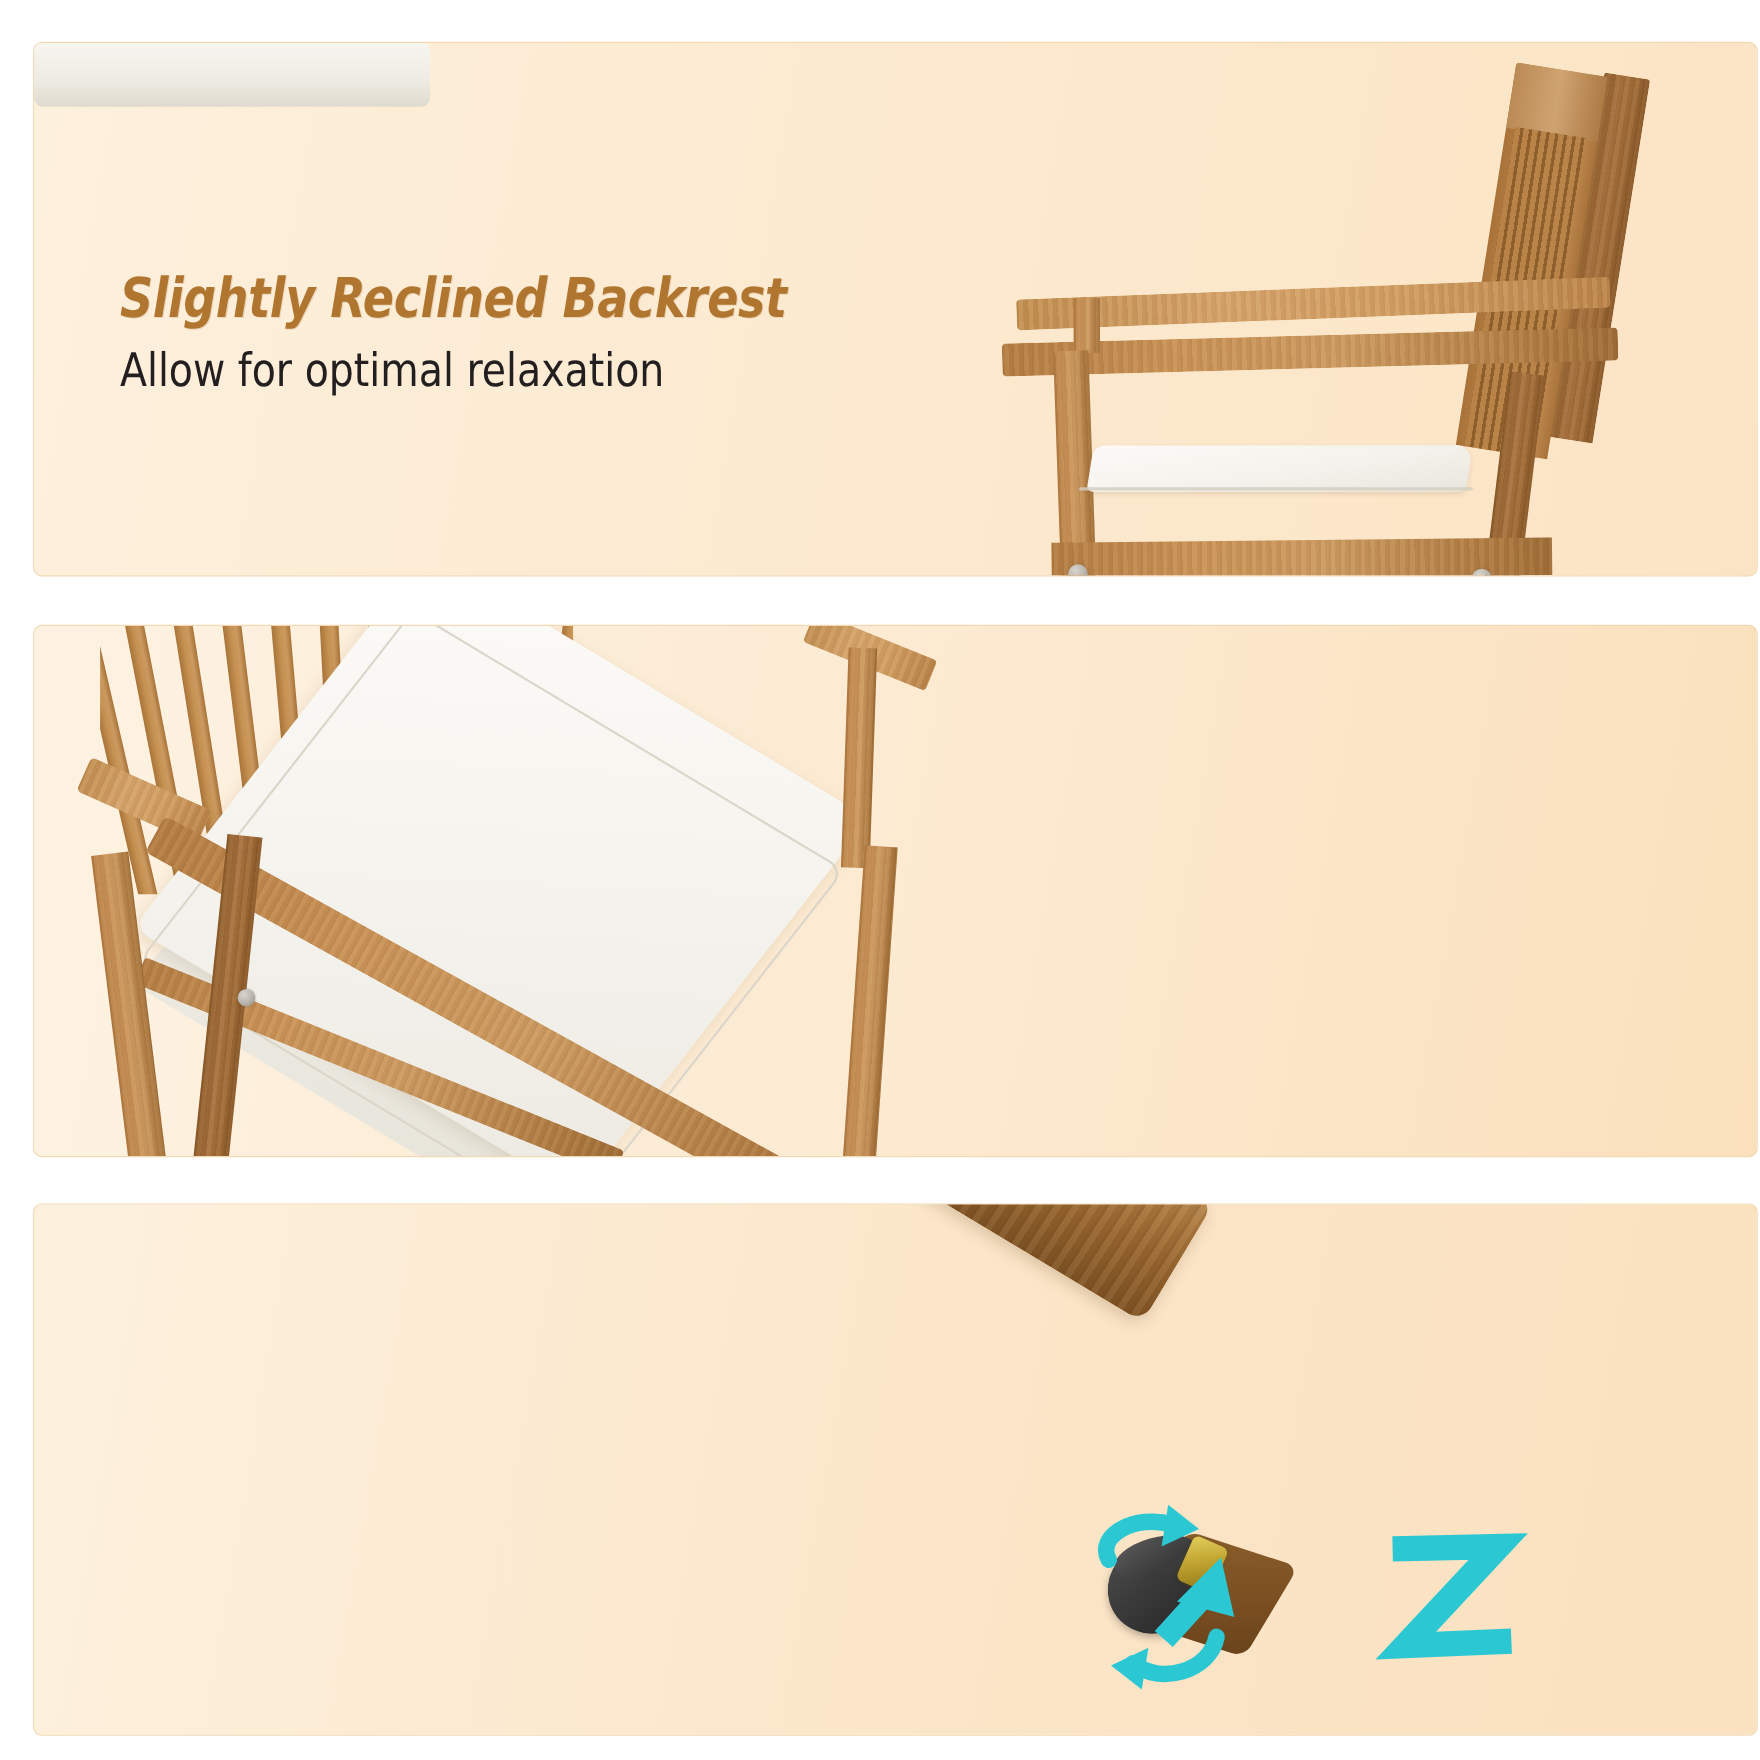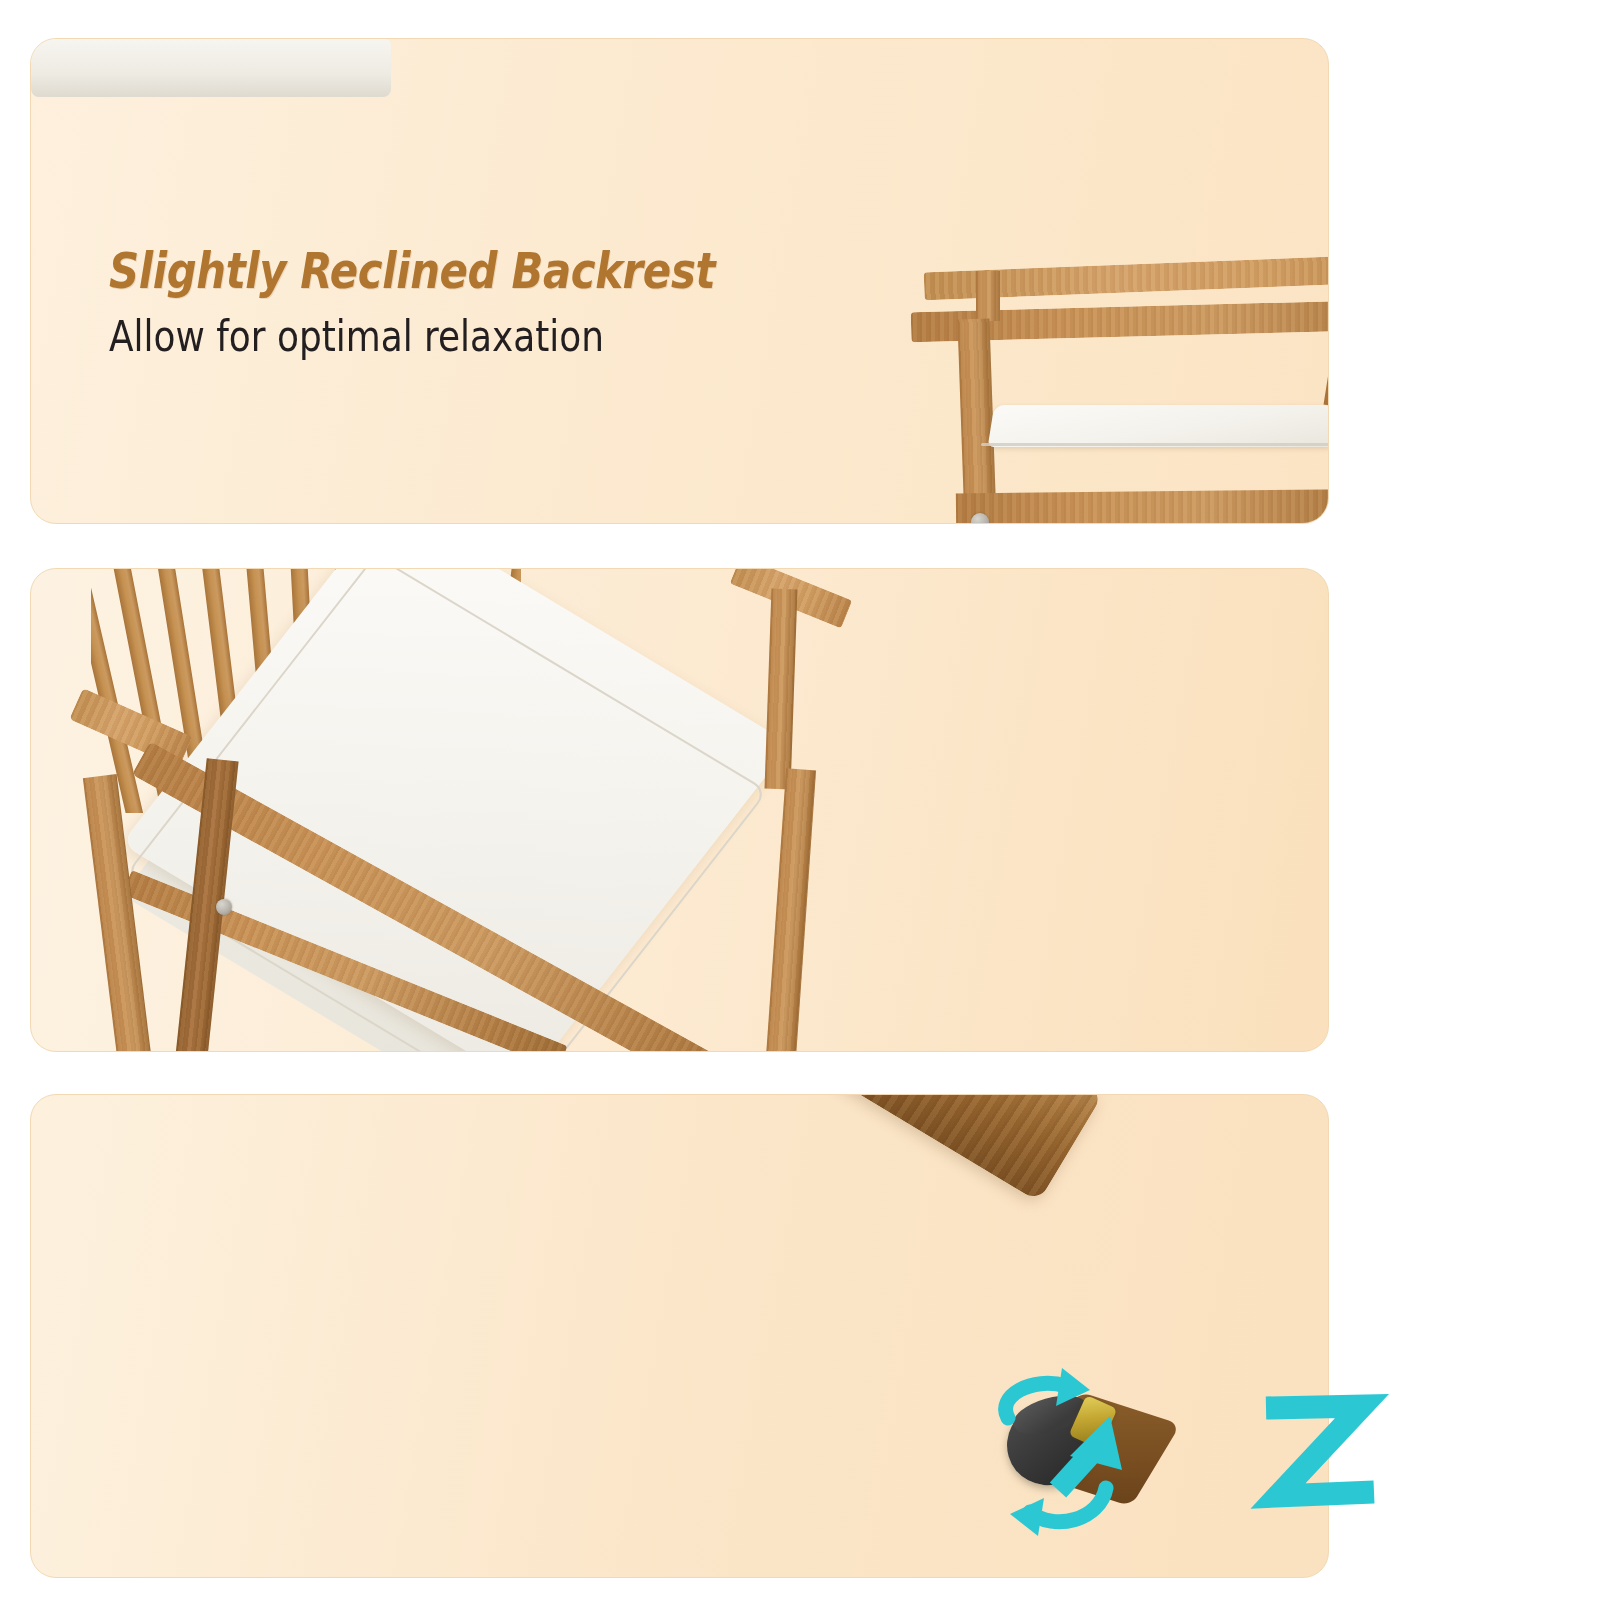--- a/index.html
+++ b/index.html
@@ -1,22 +1,22 @@
 <!DOCTYPE html>
 <html><head>
 <meta charset="utf-8">
 <style>
   html,body{margin:0;padding:0;background:#ffffff;}
   body{width:1600px;height:1600px;overflow:hidden;font-family:"Liberation Sans",sans-serif;}
 
   .page{position:relative;width:1600px;height:1600px;background:#ffffff;}
 
   .panel{
-    position:absolute;left:30px;width:1299px;
-    border-radius:26px;
+    position:absolute;left:30px;width:1568px;
+    border-radius:8px;
     border:1px solid #f2d9b4;
     overflow:hidden;
     box-sizing:border-box;
   }
   .panel-1{top:38px;height:486px;background:linear-gradient(100deg,#fdf0dd 0%,#fcead0 45%,#fbe4c4 100%);}
   .panel-2{top:568px;height:484px;background:linear-gradient(100deg,#fdf2e2 0%,#fcead1 50%,#fae0bc 100%);}
   .panel-3{top:1094px;height:484px;background:linear-gradient(100deg,#fdf1de 0%,#fbe6c9 50%,#fae1bf 100%);}
 
   
   .textblock{position:absolute;}

